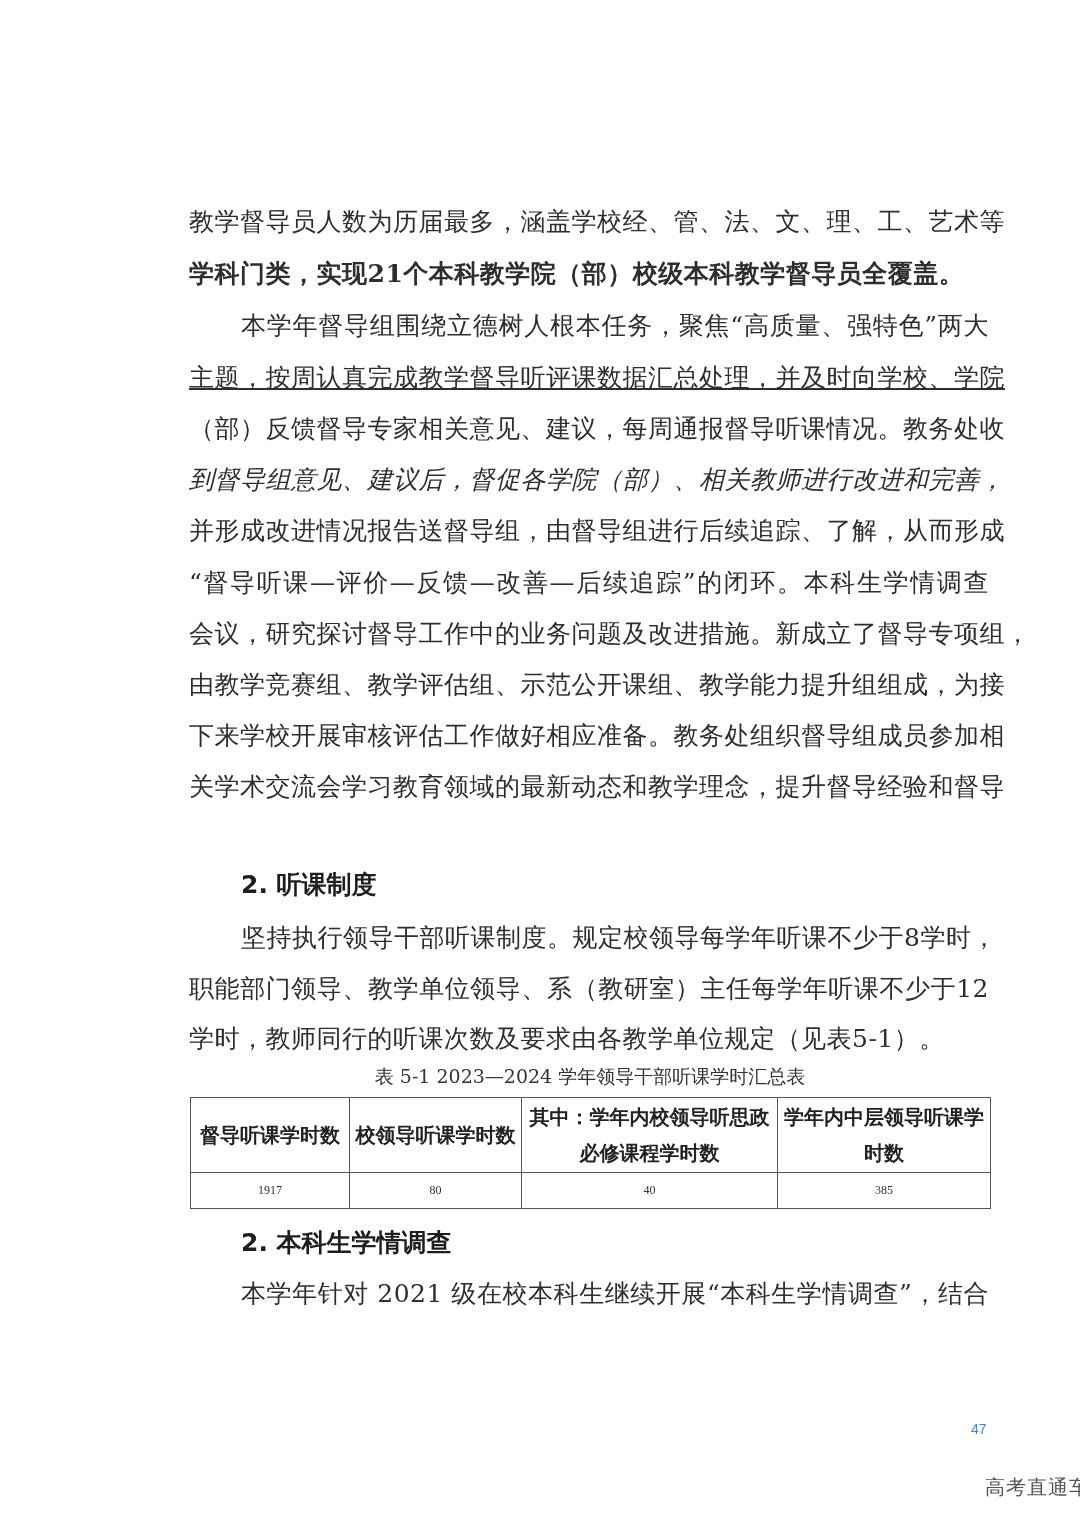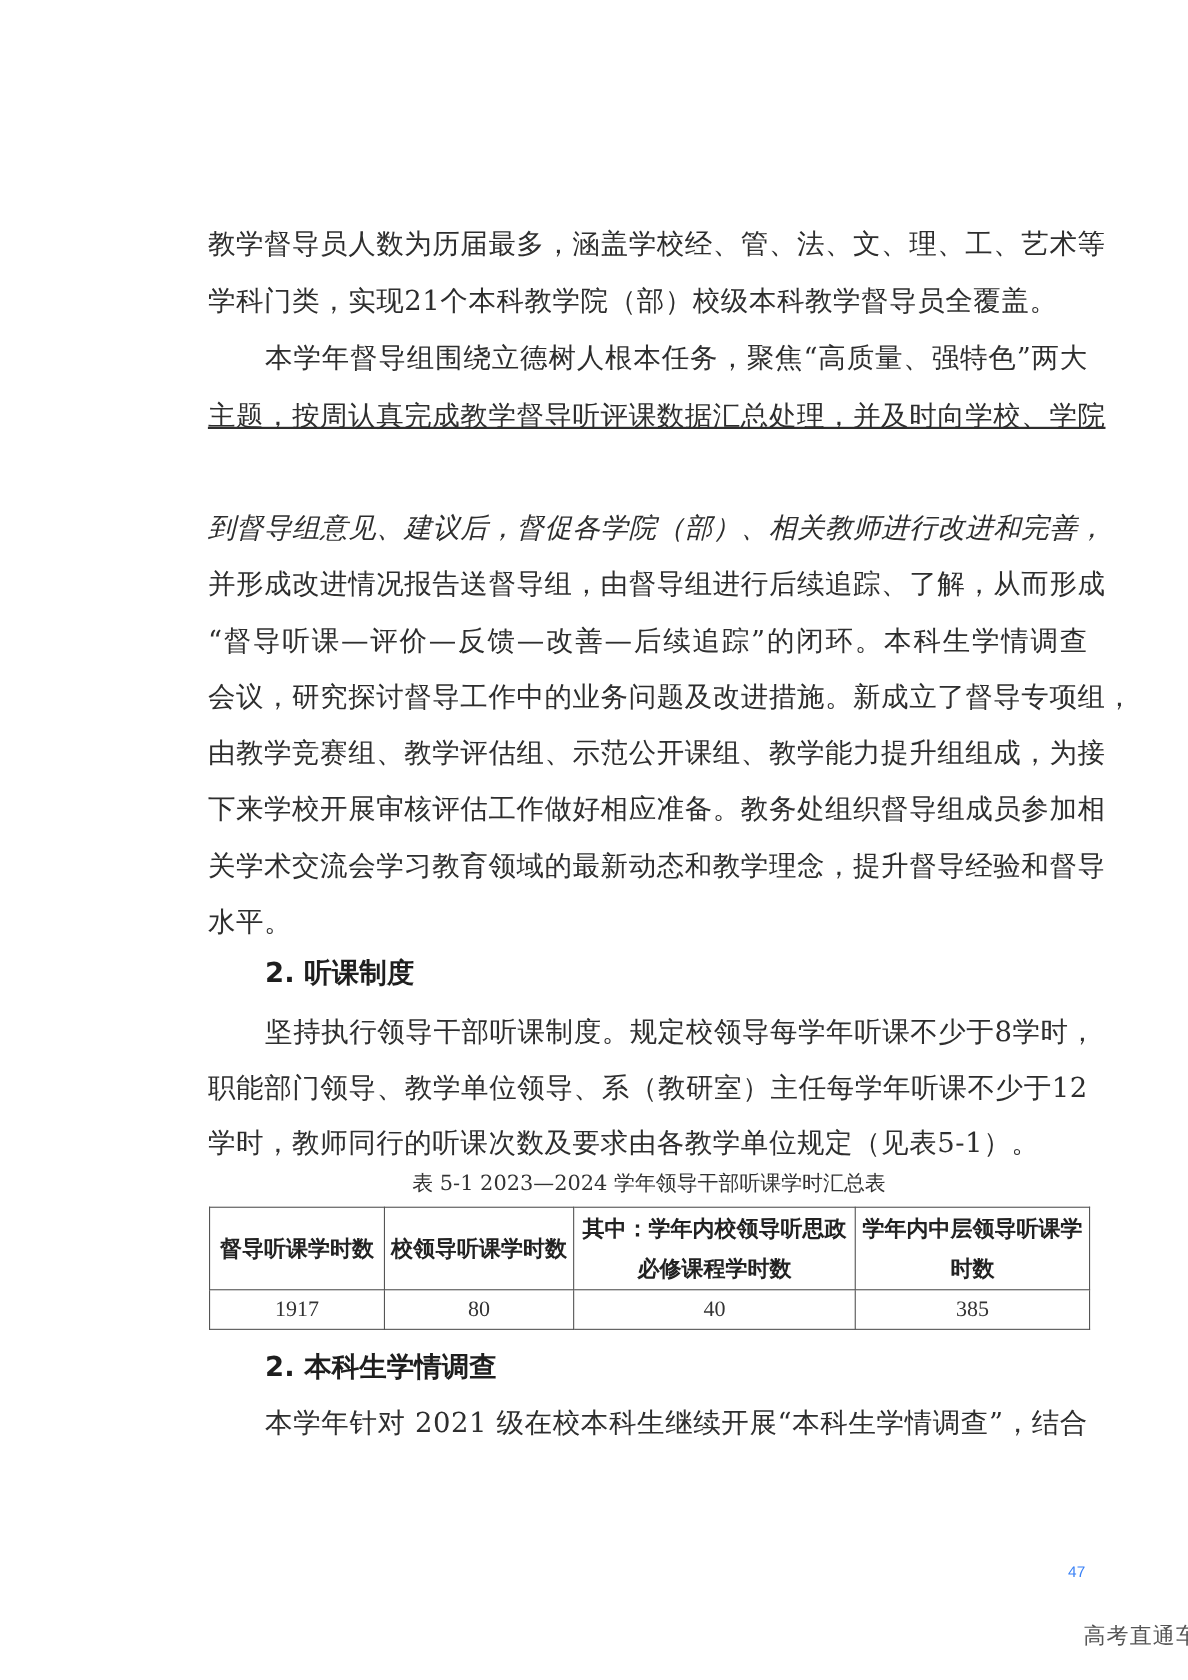--- a/index.html
+++ b/index.html
@@ -77,21 +77,21 @@
   table.summary th {
     height: 74px;
     font-size: 20px;
     line-height: 36px;
     font-weight: bold;
     font-family: "DejaVu Sans", "Liberation Sans", sans-serif;
     color: #222;
   }
   table.summary td {
     height: 35px;
-    font-size: 20px;
+    font-size: 12px;
     color: #333;
     font-family: "Liberation Serif", "DejaVu Serif", serif;
   }
   .page-number {
     position: absolute;
     left: 927px;
     top: 1421px;
     font-size: 14px;
     font-family: "Liberation Sans", "DejaVu Sans", sans-serif;
     color: #3b82f6;
@@ -105,32 +105,32 @@
     color: #555;
     letter-spacing: 1px;
   }
 </style>
 </head>
 <body>
 
 <div class="page">
 
   <div class="line" style="top:205px;">教学督导员人数为历届最多，涵盖学校经、管、法、文、理、工、艺术等</div>
-  <div class="line last" style="top:257px;">学科门类，实现21个本科教学院（部）校级本科教学督导员全覆盖。</div>
+  <div class="line last" style="top:257px;font-weight:bold;">学科门类，实现21个本科教学院（部）校级本科教学督导员全覆盖。</div>
 
   <div class="line indent" style="top:309px;">本学年督导组围绕立德树人根本任务，聚焦“高质量、强特色”两大</div>
   <div class="line" style="top:361px;text-decoration:underline;">主题，按周认真完成教学督导听评课数据汇总处理，并及时向学校、学院</div>
+  <div class="line" style="top:412px;">（部）反馈督导专家相关意见、建议，每周通报督导听课情况。教务处收</div>
   <div class="line" style="top:463px;font-style:italic;">到督导组意见、建议后，督促各学院（部）、相关教师进行改进和完善，</div>
   <div class="line" style="top:514px;">并形成改进情况报告送督导组，由督导组进行后续追踪、了解，从而形成</div>
   <div class="line" style="top:566px;">“督导听课—评价—反馈—改善—后续追踪”的闭环。本科生学情调查</div>
   <div class="line" style="top:617px;">会议，研究探讨督导工作中的业务问题及改进措施。新成立了督导专项组，</div>
   <div class="line" style="top:668px;">由教学竞赛组、教学评估组、示范公开课组、教学能力提升组组成，为接</div>
   <div class="line" style="top:719px;">下来学校开展审核评估工作做好相应准备。教务处组织督导组成员参加相</div>
   <div class="line" style="top:770px;">关学术交流会学习教育领域的最新动态和教学理念，提升督导经验和督导</div>
-  <div class="line last" style="top:821px;">水平。</div>
 
   <div class="heading" style="top:868px;">2. 听课制度</div>
   <div class="line indent" style="top:921px;">坚持执行领导干部听课制度。规定校领导每学年听课不少于8学时，</div>
   <div class="line" style="top:972px;">职能部门领导、教学单位领导、系（教研室）主任每学年听课不少于12</div>
   <div class="line last" style="top:1022px;">学时，教师同行的听课次数及要求由各教学单位规定（见表5-1）。</div>
 
   <div class="caption">表 5-1 2023—2024 学年领导干部听课学时汇总表</div>
 
   <table class="summary">
     <colgroup>

